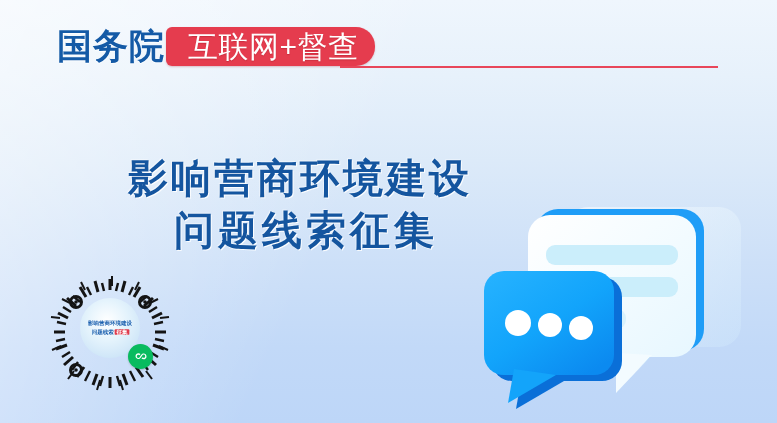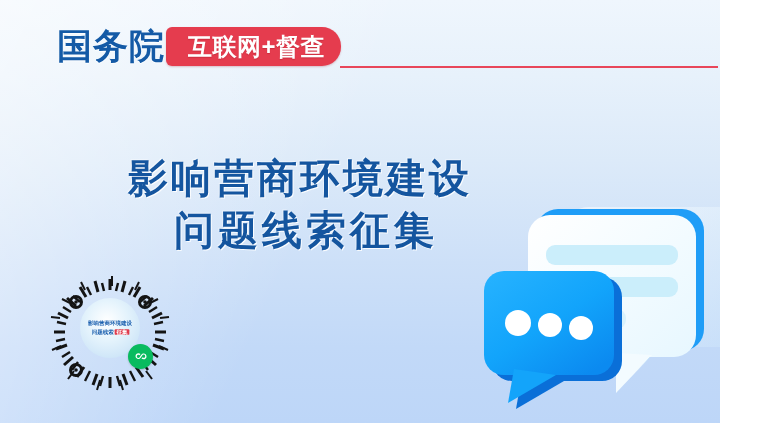--- a/index.html
+++ b/index.html
@@ -1,21 +1,21 @@
 <!DOCTYPE html>
 <html><head>
 <meta charset="utf-8">
 <style>
   html,body{margin:0;padding:0;}
   body{
     width:777px;height:423px;overflow:hidden;
     font-family:"Liberation Sans","DejaVu Sans",sans-serif;
   }
   #poster{
-    position:relative;width:720px;height:423px;overflow:hidden;
+    position:relative;width:777px;height:423px;overflow:hidden;
     background:linear-gradient(to bottom,#eff6fd 0%,#e7f1fb 18%,#dceaf9 38%,#cde0f8 62%,#c2d9f8 82%,#bdd6f8 100%);
   }
   
   #poster:before{
     content:"";position:absolute;inset:0;
     background:linear-gradient(115deg,rgba(255,255,255,.55) 0%,rgba(255,255,255,0) 45%);
     pointer-events:none;
   }
 
   
@@ -29,21 +29,21 @@
   }
   .badge{
     position:absolute;left:166px;top:27px;height:39px;
     padding:0 16px 0 22px;
     display:flex;align-items:center;
     background:#e53c4e;
     border-radius:6px 19px 19px 6px;
     box-shadow:0 1px 2px rgba(160,30,45,.25);
   }
   .badge-text{
-    color:#ffffff;font-size:24px;font-weight:bold;letter-spacing:.5px;
+    color:#ffffff;font-size:30px;font-weight:normal;letter-spacing:.5px;
     line-height:26px;white-space:nowrap;
     text-shadow:0 1px 1px rgba(150,20,35,.35);
   }
   .rule{
     position:absolute;left:340px;top:66px;width:378px;height:2px;
     background:#e8465a;
   }
 
   
   .title{

